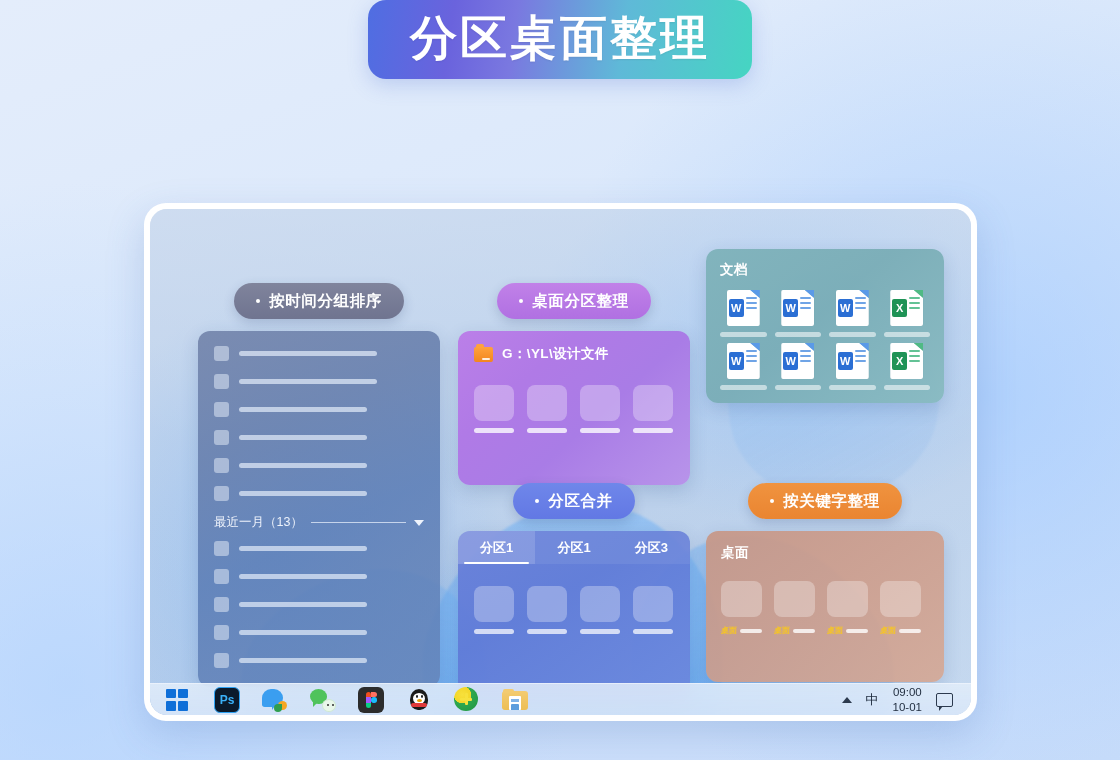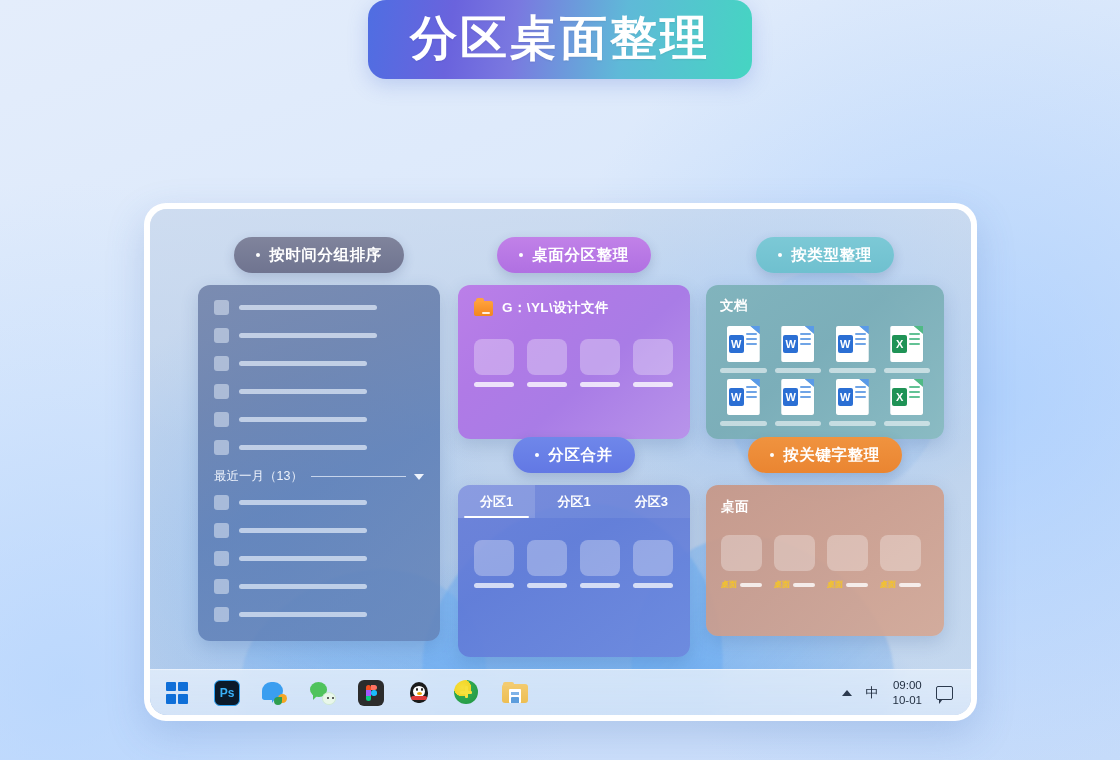--- a/index.html
+++ b/index.html
@@ -85,20 +85,21 @@
 
   .pill {
     display: inline-flex; align-items: center; justify-content: center;
     gap: 7px;
     height: 36px; padding: 0 22px;
     border-radius: 18px;
     color: #ffffff; font-size: 15.5px; font-weight: 700;
     letter-spacing: .6px;
     box-shadow: 0 4px 12px rgba(40,60,110,0.2);
     white-space: nowrap;
+    margin-top: 46px;
   }
   .pill .dot {
     width: 4px; height: 4px; border-radius: 50%;
     background: #ffffff; display: inline-block;
     margin-right: 2px;
   }
   .pill-gray   { background: linear-gradient(180deg, #80849c, #6f7490); }
   .pill-purple { background: linear-gradient(180deg, #c181e8, #b070e2); }
   .pill-teal   { background: linear-gradient(180deg, #7cc9d6, #6fc0cf); }
   .pill-blue   { background: linear-gradient(180deg, #6f87ea, #6278e4); }
@@ -256,21 +257,21 @@
   }
   .kw-item .klabel-row {
     display: flex; align-items: center; gap: 3px; margin-top: 8px;
   }
   .kw-item .ktext { color: #f7c623; font-size: 8px; font-weight: 700; white-space: nowrap; }
   .kw-item .kline { flex: 1; height: 4px; border-radius: 2px; background: rgba(255,255,255,0.8); }
 
   
   .taskbar {
     position: absolute; left: 0; right: 0; bottom: 0;
-    height: 46px;
+    height: 32px;
     background: linear-gradient(180deg, rgba(226,237,250,0.86), rgba(214,229,248,0.92));
     backdrop-filter: blur(8px);
     display: flex; align-items: center;
     border-top: 1px solid rgba(255,255,255,0.5);
   }
   .tb-apps { display: flex; align-items: center; gap: 22px; padding-left: 16px; }
   .tb-icon { width: 26px; height: 26px; position: relative; flex: none; }
 
   .ic-start { display: grid; grid-template-columns: 1fr 1fr; grid-template-rows: 1fr 1fr; gap: 2.5px; width: 22px; height: 22px; margin-top: 2px; }
   .ic-start i { background: #0f6fd8; border-radius: 1px; display: block; }
@@ -489,26 +490,20 @@
             </div>
           <div class="tile">
               <div class="tbox"></div>
               <div class="tlabel"></div>
             </div>
         </div>
       </div>
     </div>
 
     <div class="panel-wrap" style="left:556px; top:28px;">
-      <div style="text-align:center; width:238px;">
-        <div class="pill pill-teal">
-          <span class="dot"></span>
-          <span>按类型整理</span>
-        </div>
-      </div>
       <div class="card doc-panel" style="margin-top:12px;">
         <div class="panel-title">文档</div>
         <div class="doc-grid">
           <div class="doc-item">
             <div class="doc-icon doc-word">
               <div class="page"></div>
                 <div class="fold"></div>
               <div class="badge">W</div>
               <div class="lines">
                   <i></i>

